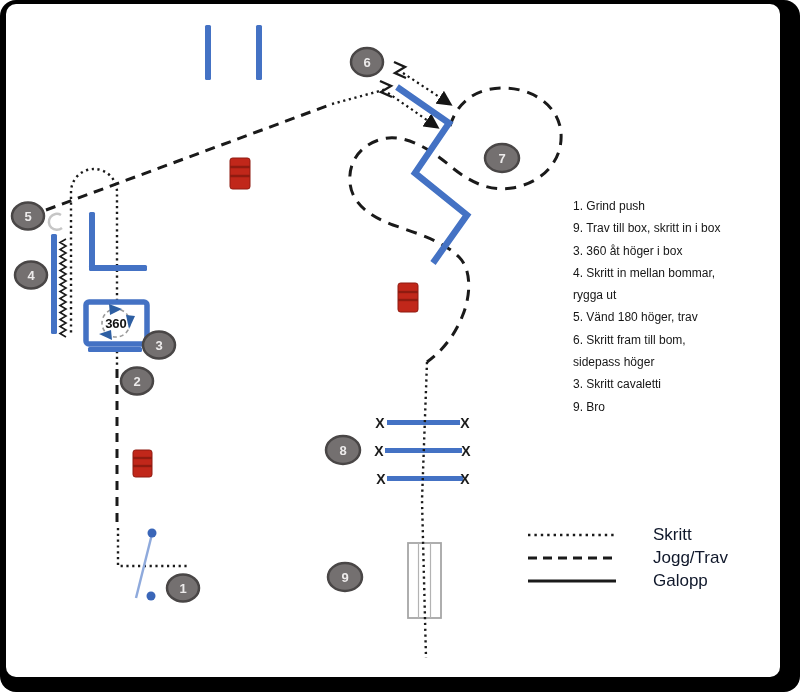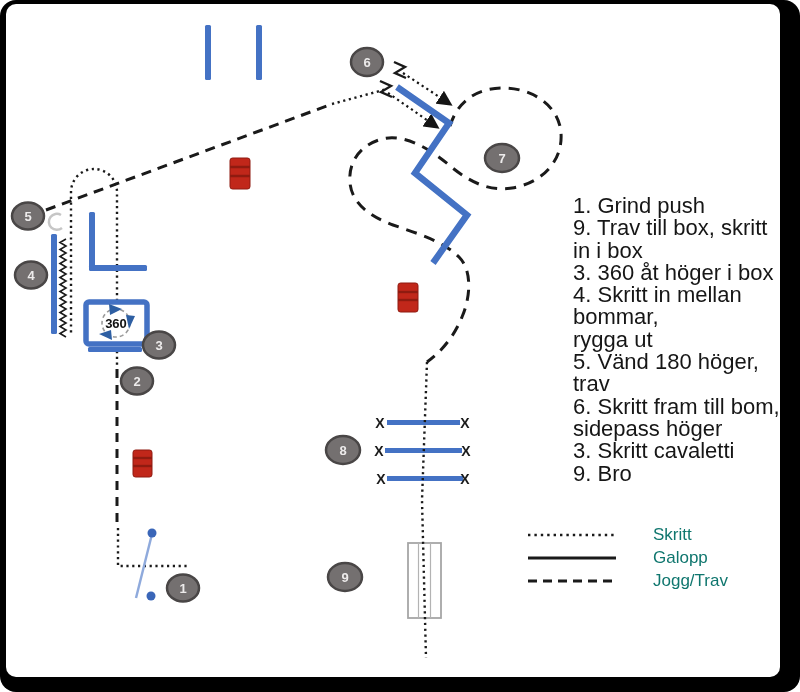--- a/index.html
+++ b/index.html
@@ -9,29 +9,29 @@
     border-radius:16px;overflow:hidden;
     font-family:"Liberation Sans", sans-serif;
   }
   .canvas{
     position:absolute;left:6px;top:4px;width:774px;height:673px;
     background:#ffffff;border-radius:10px;overflow:hidden;
   }
   .course-svg{position:absolute;left:0;top:0;}
   .instructions{
     position:absolute;left:567px;top:191px;width:210px;
-    font-size:22px;line-height:22.3px;color:#161616;letter-spacing:0px;
+    font-size:12px;line-height:22.3px;color:#161616;letter-spacing:0px;
   }
   .legend{
     position:absolute;left:520px;top:519px;width:250px;
   }
   .legend-row{display:flex;align-items:center;height:23.3px;}
   .legend-row svg{flex:0 0 auto;}
   .legend-label{
-    margin-left:35px;font-size:17px;color:#0f766e;white-space:nowrap;
+    margin-left:35px;font-size:17px;color:#0f172a;white-space:nowrap;
   }
 </style>
 </head>
 <body>
 
 <div class="frame">
   <div class="canvas">
 
     <svg class="course-svg" width="774" height="673" viewBox="6 4 774 673">
       <defs>
@@ -180,26 +180,26 @@
 
     <div class="legend">
       <div class="legend-row">
         <svg width="92" height="12">
           <line x1="2" y1="6" x2="90" y2="6" stroke="#1a1a1a" stroke-width="2.6" stroke-dasharray="2.4 4"></line>
         </svg>
         <span class="legend-label">Skritt</span>
       </div>
       <div class="legend-row">
         <svg width="92" height="12">
+          <line x1="2" y1="6" x2="90" y2="6" stroke="#1a1a1a" stroke-width="3" stroke-dasharray="9 6"></line>
+        </svg>
+        <span class="legend-label">Jogg/Trav</span>
+      </div>
+      <div class="legend-row">
+        <svg width="92" height="12">
           <line x1="2" y1="6" x2="90" y2="6" stroke="#1a1a1a" stroke-width="3"></line>
         </svg>
         <span class="legend-label">Galopp</span>
       </div>
-      <div class="legend-row">
-        <svg width="92" height="12">
-          <line x1="2" y1="6" x2="90" y2="6" stroke="#1a1a1a" stroke-width="3" stroke-dasharray="9 6"></line>
-        </svg>
-        <span class="legend-label">Jogg/Trav</span>
-      </div>
     </div>
 
   </div>
 </div>
 
 </body></html>

